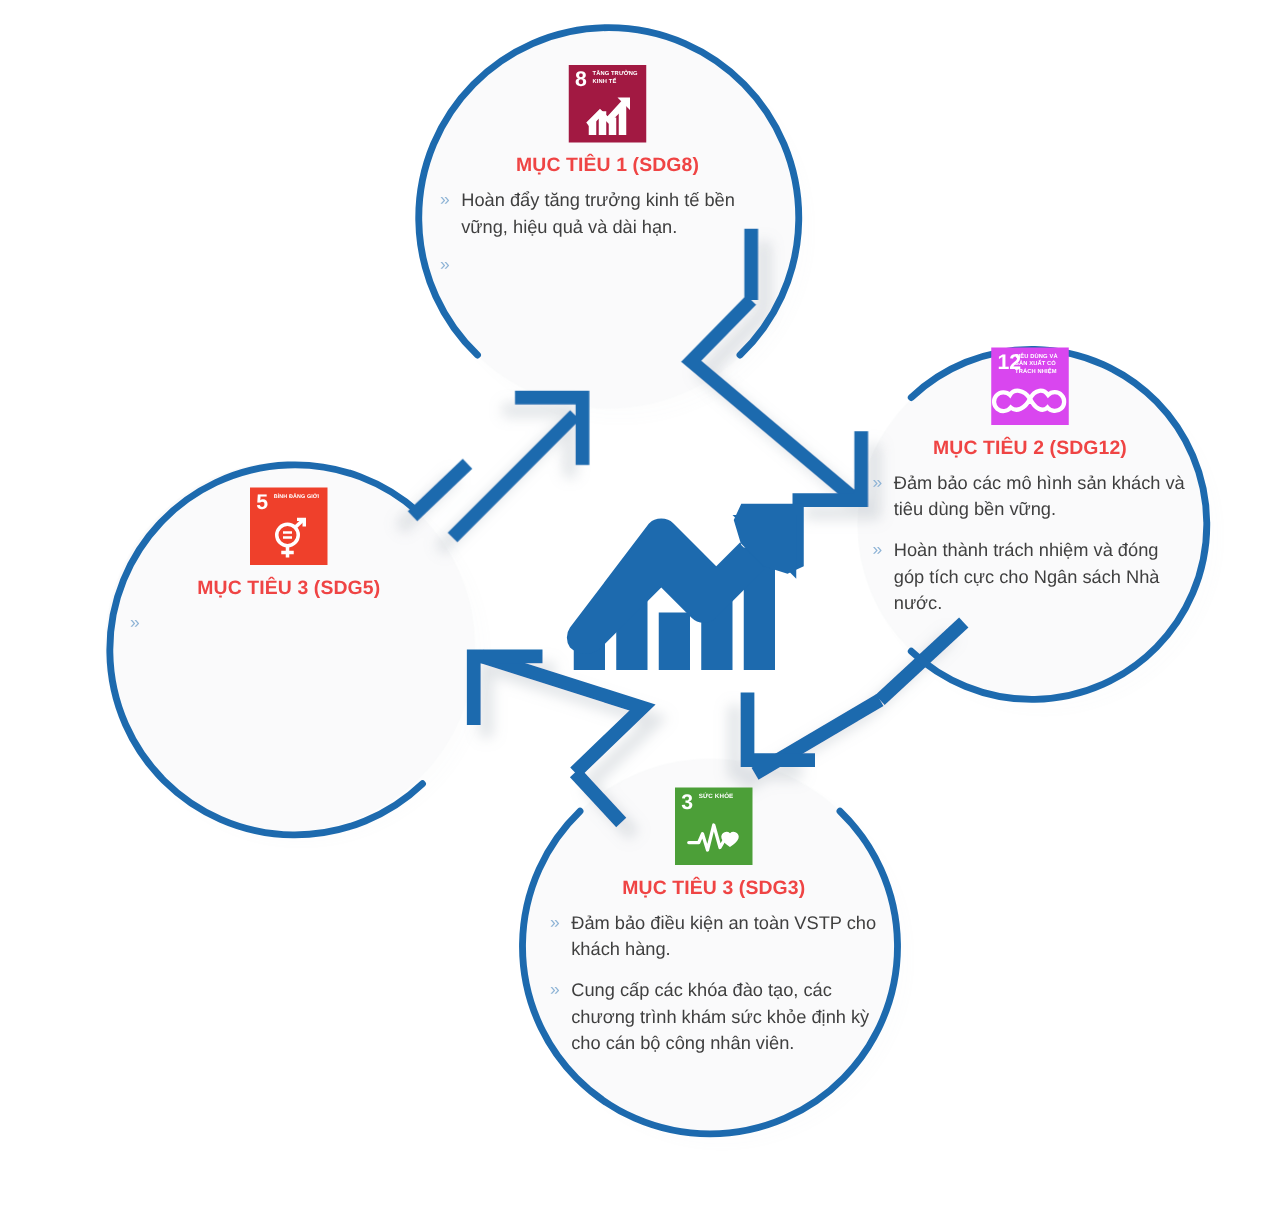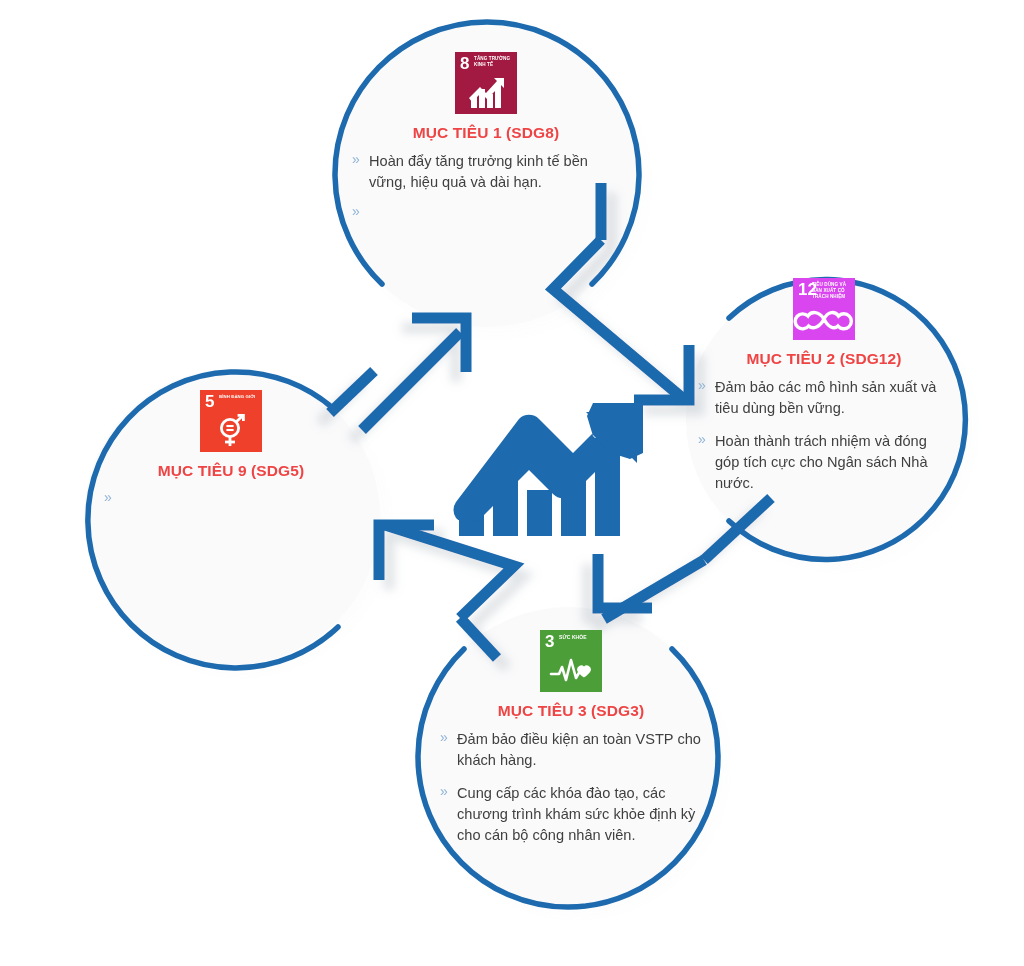--- a/index.html
+++ b/index.html
@@ -252,21 +252,21 @@
       <span class="sdg-num">12</span>
       <span class="sdg-name">TIÊU DÙNG VÀ SẢN XUẤT CÓ TRÁCH NHIỆM</span>
       <svg class="sdg-art" viewBox="0 0 62 34">
         <g fill="none" stroke="#ffffff" stroke-width="3.4">
           <path d="M31 17 C26 9, 18 9, 15 14 a7.5 7.5 0 1 0 0.6 10 C20 28, 27 25, 31 17 C35 9, 42 9, 45.5 14 a7.5 7.5 0 1 1 -0.5 10 C41 28, 35 25, 31 17 Z"></path>
         </g>
       </svg>
     </div>
     <h2 class="node-title">MỤC TIÊU 2 (SDG12)</h2>
     <ul class="bullets">
-      <li><span class="bmark">»</span><span>Đảm bảo các mô hình sản xuất và tiêu dùng bền vững.</span></li>
+      <li><span class="bmark">»</span><span>Đảm bảo các mô hình sản khách và tiêu dùng bền vững.</span></li>
       <li><span class="bmark">»</span><span>Hoàn thành trách nhiệm và đóng góp tích cực cho Ngân sách Nhà nước.</span></li>
     </ul>
   </div>
 
   <div class="node" id="node-sdg3">
     <div class="sdg sdg-3">
       <span class="sdg-num">3</span>
       <span class="sdg-name">SỨC KHỎE</span>
       <svg class="sdg-art" viewBox="0 0 62 34">
         <path fill="none" stroke="#ffffff" stroke-width="2.6" stroke-linejoin="round" stroke-linecap="round" d="M11 20 L19 20 L22 13 L26 26 L31 6 L36 24 L40 17"></path>
@@ -289,19 +289,19 @@
           <circle cx="30" cy="14" r="8.6"></circle>
           <path d="M30 22.6 L30 32"></path>
           <path d="M25 28 L35 28"></path>
           <path d="M36.3 7.7 L43 1.5"></path>
           <path d="M37.6 1.3 L43.4 1.3 L43.4 7.1"></path>
           <path d="M26.4 12 L33.6 12" stroke-width="2.1"></path>
           <path d="M26.4 16 L33.6 16" stroke-width="2.1"></path>
         </g>
       </svg>
     </div>
-    <h2 class="node-title">MỤC TIÊU 9 (SDG5)</h2>
+    <h2 class="node-title">MỤC TIÊU 3 (SDG5)</h2>
     <ul class="bullets">
       <li><span class="bmark">»</span></li>
     </ul>
   </div>
 
 </div>
 
 </body></html>

